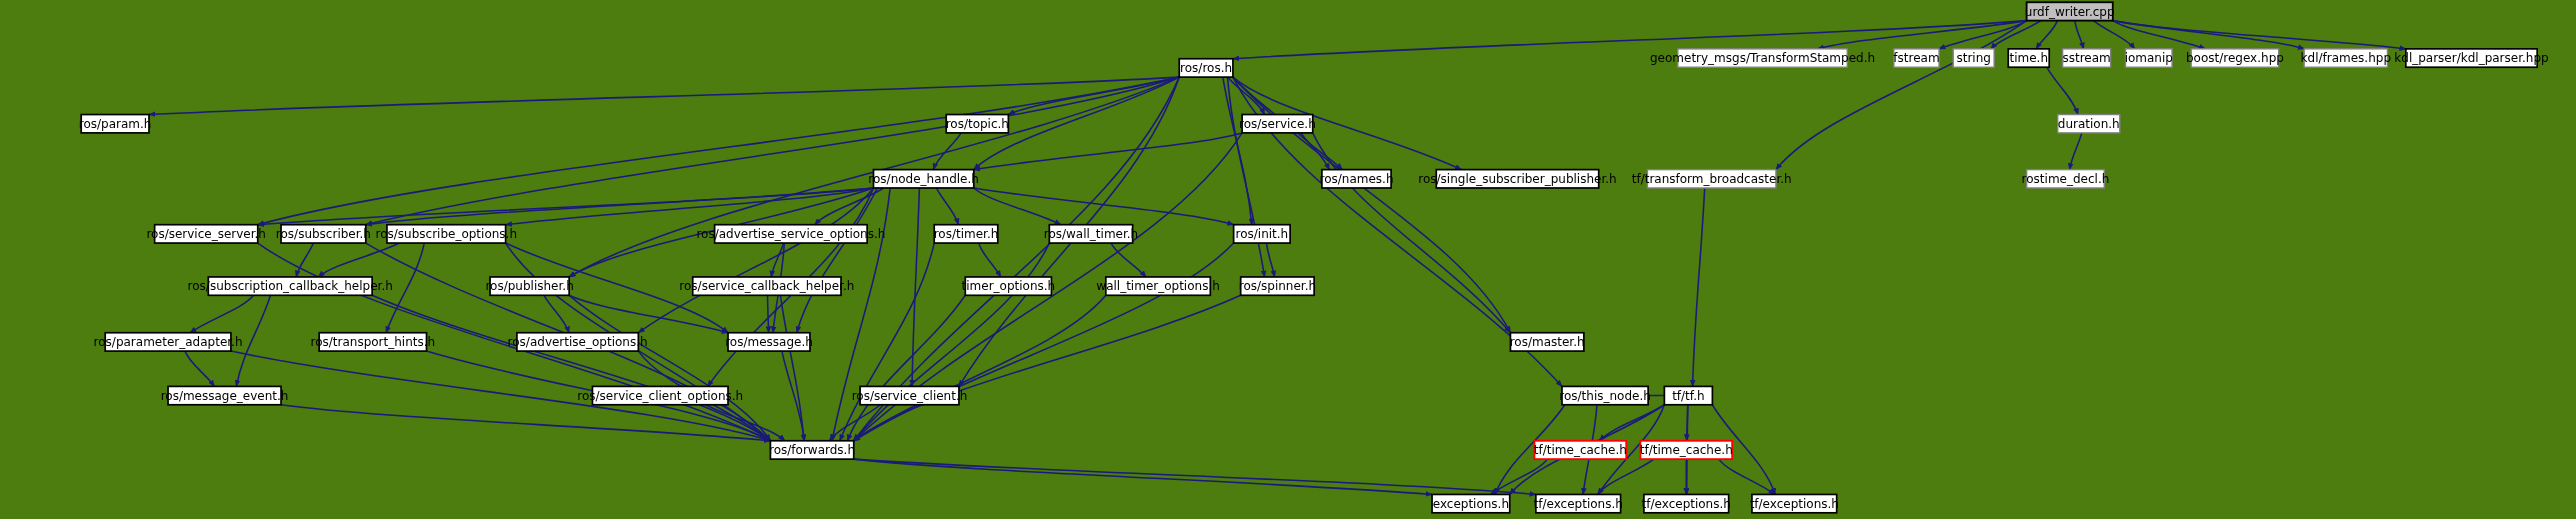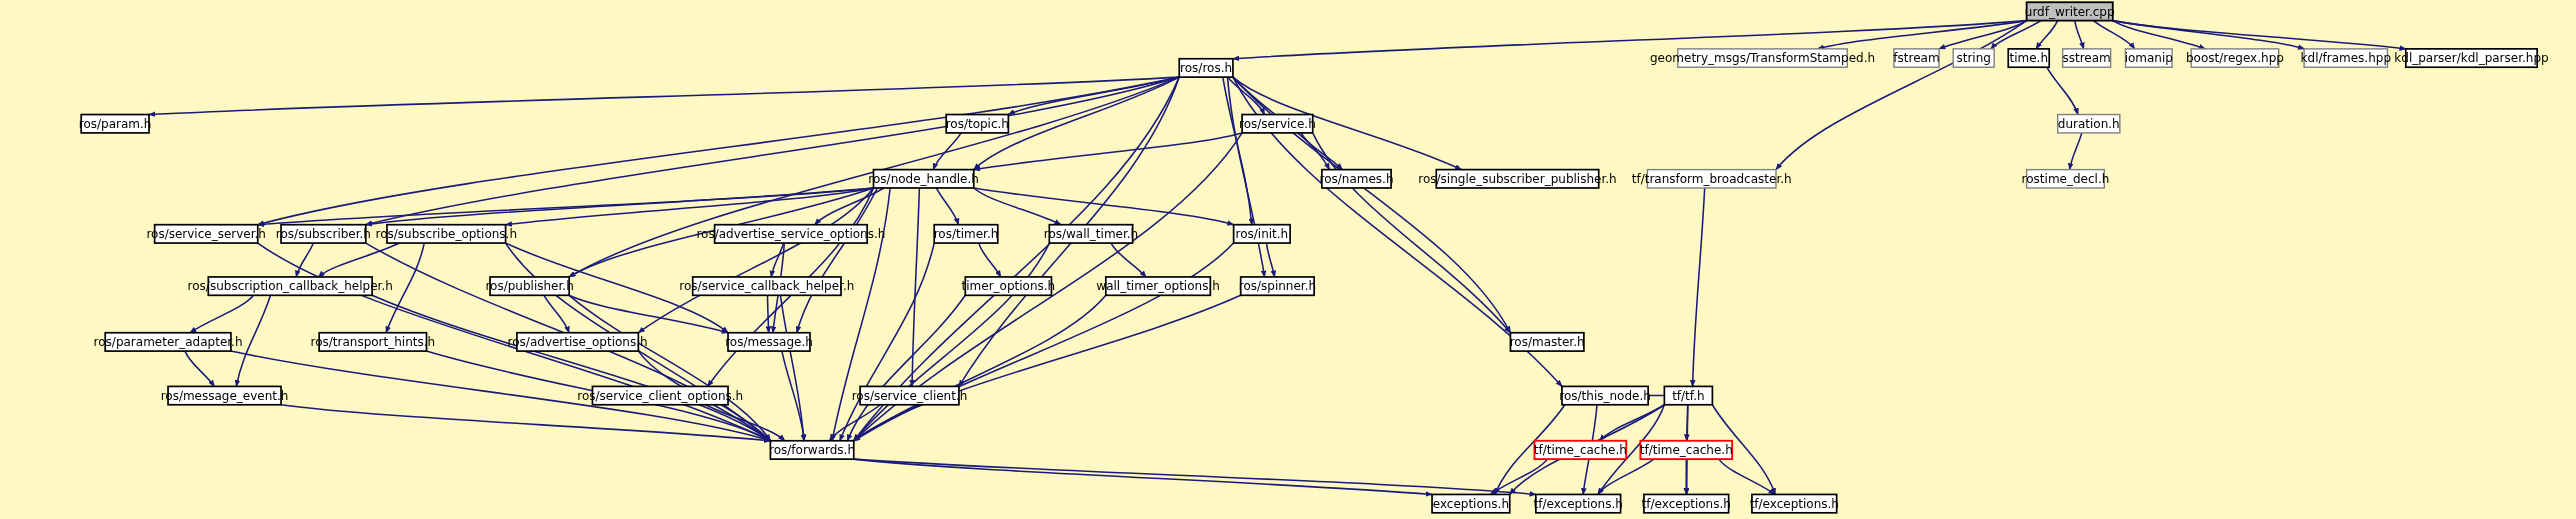--- a/index.html
+++ b/index.html
@@ -1,17 +1,17 @@
 <!DOCTYPE html>
 <html style="font-size:11.3px"><head>
 <meta charset="utf-8">
 <style>
   html,body{margin:0;padding:0;background:#ffffff;}
   body{font-family:"DejaVu Sans","Liberation Sans",sans-serif;}
-  #graph-root{position:relative;width:2576px;height:520px;background:#fef9c3;overflow:hidden;}
+  #graph-root{position:relative;width:2576px;height:520px;background:#4d7c0f;overflow:hidden;}
   svg{display:block;width:2576px;height:520px;}
   .edge{fill:none;stroke:#1a1a7a;stroke-width:2.2;}
   .arrow{fill:#1a1a7a;stroke:none;}
   .node-box{stroke:#808080;stroke-width:2;fill:#ffffff;}
   .node-box.strong{stroke:#000000;stroke-width:2.4;}
   .node-box.root{fill:#bfbfbf;stroke:#000000;stroke-width:2.6;}
   .node-box.warn{stroke:#ff0000;stroke-width:2.6;fill:#ffffff;}
   .node-label{font-family:"DejaVu Sans","Liberation Sans",sans-serif;font-size:17px;fill:#000000;text-anchor:middle;dominant-baseline:middle;}
 </style>
 </head>

